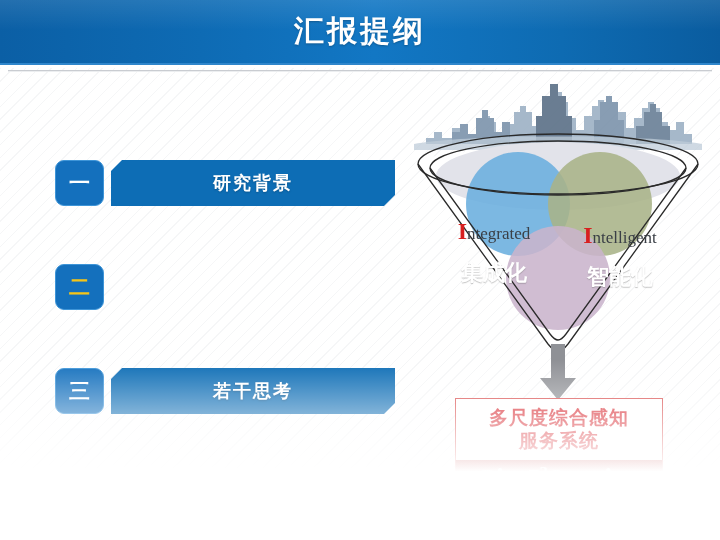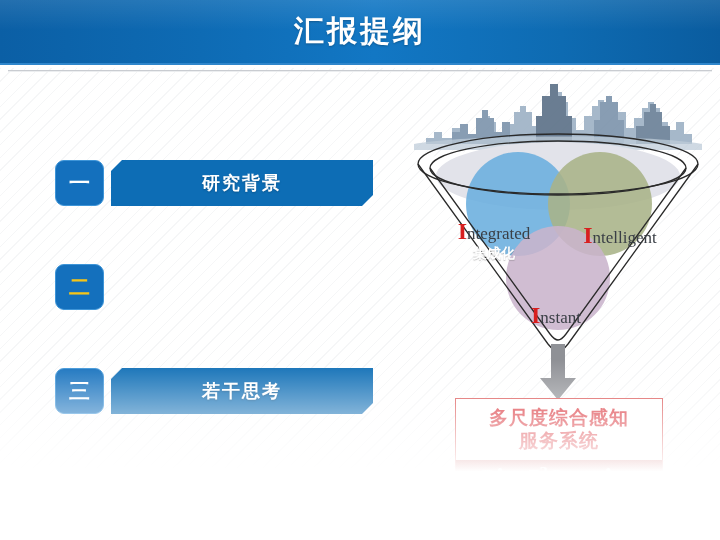--- a/index.html
+++ b/index.html
@@ -111,21 +111,21 @@
     align-items: center;
     justify-content: center;
     font-size: 21px;
     font-weight: bold;
     color: #ffffff;
     box-sizing: border-box;
   }
   .agenda-bar {
     position: absolute;
     left: 56px; top: 0;
-    width: 262px; height: 46px;
+    width: 284px; height: 46px;
     background: #0d6db5;
     display: flex;
     align-items: center;
     justify-content: center;
     font-size: 18px;
     font-weight: bold;
     color: #ffffff;
     letter-spacing: 2px;
     text-shadow: 0 1px 2px rgba(0,0,0,0.22);
     clip-path: polygon(11px 0, 100% 0, 100% calc(100% - 11px),
@@ -156,26 +156,26 @@
     white-space: nowrap;
     font-weight: normal;
     margin-top: 48px;
   }
   .eng b {
     color: #d81f1f;
     font-size: 24px;
     font-weight: bold;
   }
   .chn {
-    font-size: 14px;
+    font-size: 22px;
     font-weight: bold;
     color: #ffffff;
     text-shadow: 0 1px 1px rgba(90,90,90,0.35);
     white-space: nowrap;
-    margin-top: 0;
+    margin-top: 13px;
   }
 
   .lbl-integrated  { left: 6px;   top: 98px;  width: 160px; }
   .lbl-intelligent { left: 132px; top: 102px;  width: 160px; }
   .lbl-instant     { left: 68px;  top: 182px; width: 160px; }
 
   
   .arrow {
     position: absolute;
     left: 538px;
@@ -296,24 +296,24 @@
 
     </svg>
 
     <div class="circ-label lbl-integrated">
       <div class="eng"><b>I</b><span>ntegrated</span></div>
       <div class="chn">集成化</div>
     </div>
 
     <div class="circ-label lbl-intelligent">
       <div class="eng"><b>I</b><span>ntelligent</span></div>
+      <div class="chn">智能化</div>
     </div>
 
     <div class="circ-label lbl-instant">
-      <div class="eng"><b>I</b><span>nstant</span></div>
     </div>
   </div>
 
   <div class="arrow">
     <svg width="40" height="58" viewBox="0 0 40 58">
       <polygon points="13,0 27,0 27,34 38,34 20,56 2,34 13,34" fill="#8f9196"></polygon>
     </svg>
   </div>
 
   <div class="result-box">

